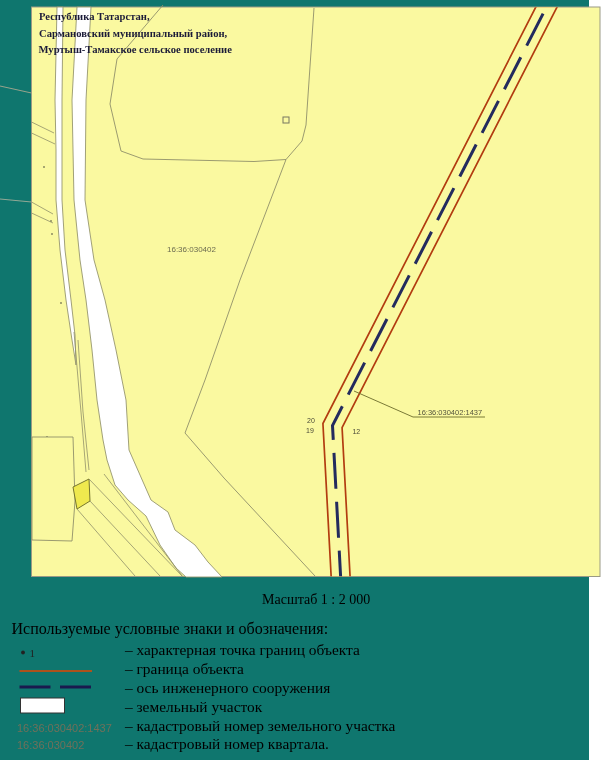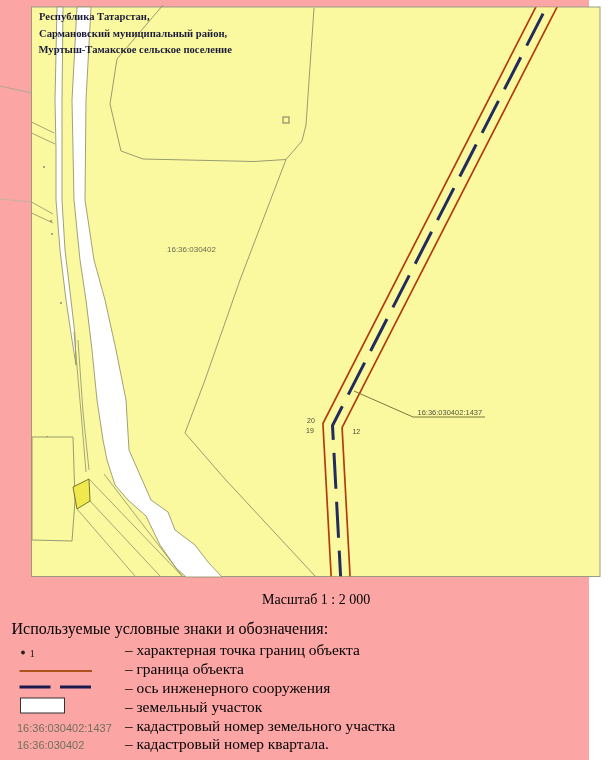--- a/index.html
+++ b/index.html
@@ -1,16 +1,16 @@
 <!DOCTYPE html>
 <html><head>
 <meta charset="utf-8">
 <style>
   html,body{margin:0;padding:0;background:#ffffff;}
-  #page{position:relative;width:589px;height:760px;background:#fca5a5;font-family:"Liberation Serif",serif;}
+  #page{position:relative;width:589px;height:760px;background:#0f766e;font-family:"Liberation Serif",serif;}
   svg{position:absolute;left:0;top:0;}
 </style>
 </head>
 <body>
 <div id="page">
 <svg width="613" height="760" viewBox="0 0 613 760">
 
   <rect x="31.5" y="7" width="568.5" height="569.5" fill="#FAF9A0" stroke="#9a9a85" stroke-width="1"></rect>
 
   <polyline points="0,86 31.5,93" fill="none" stroke="#a8a890" stroke-width="0.9"></polyline>

